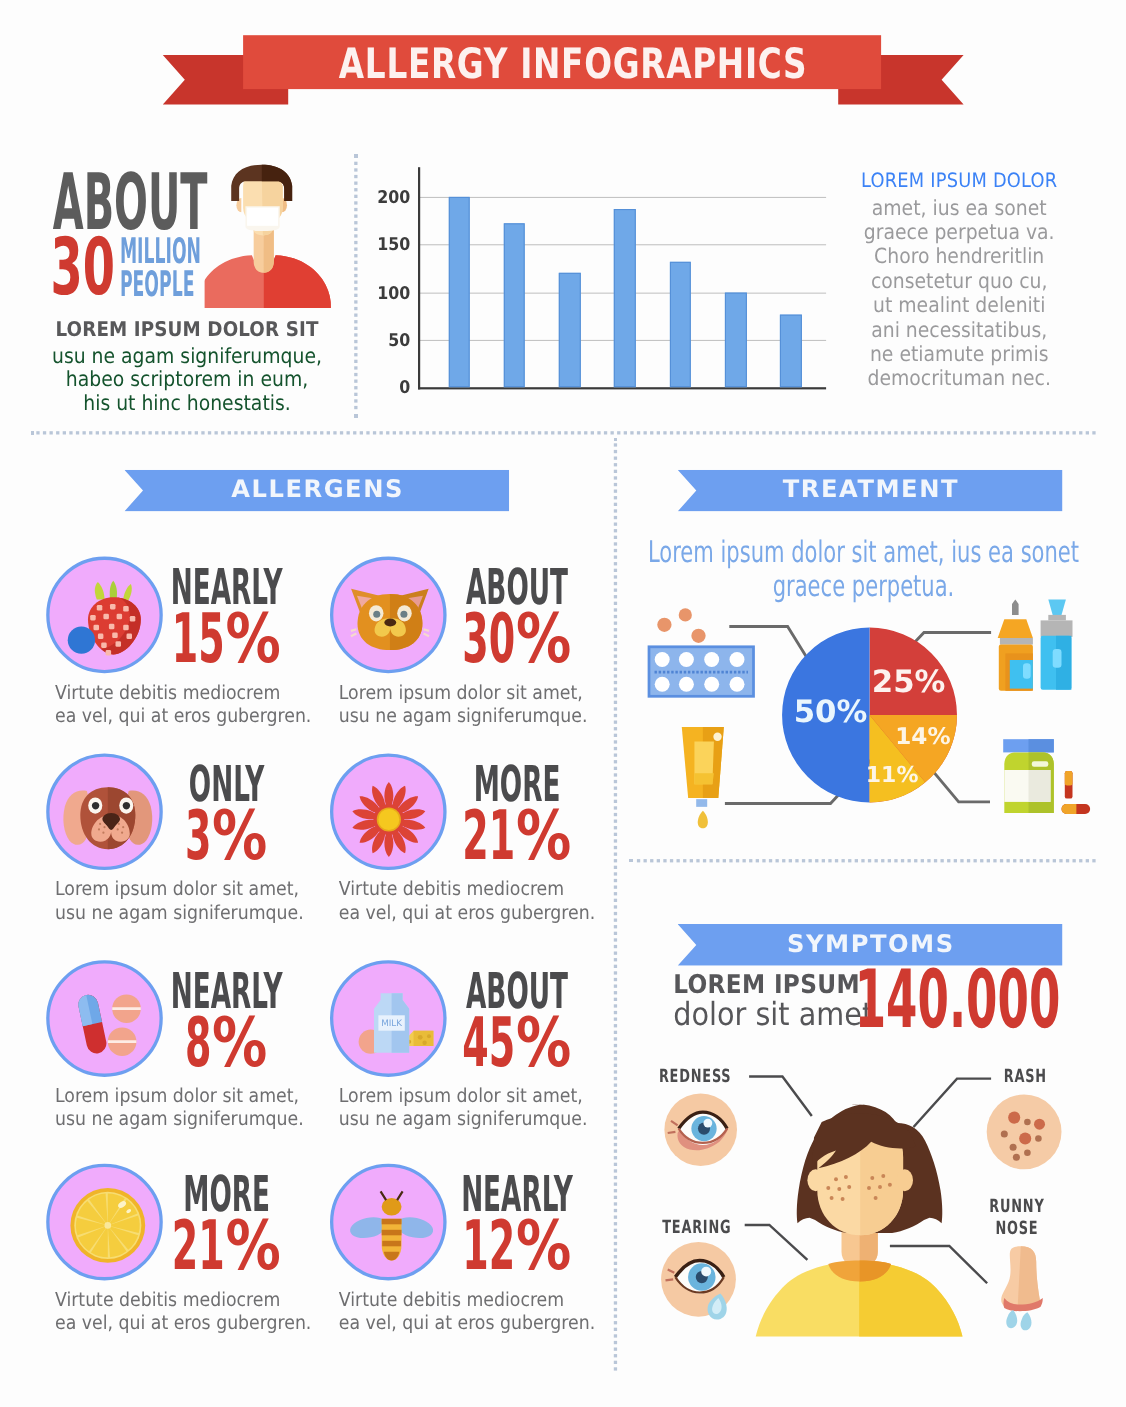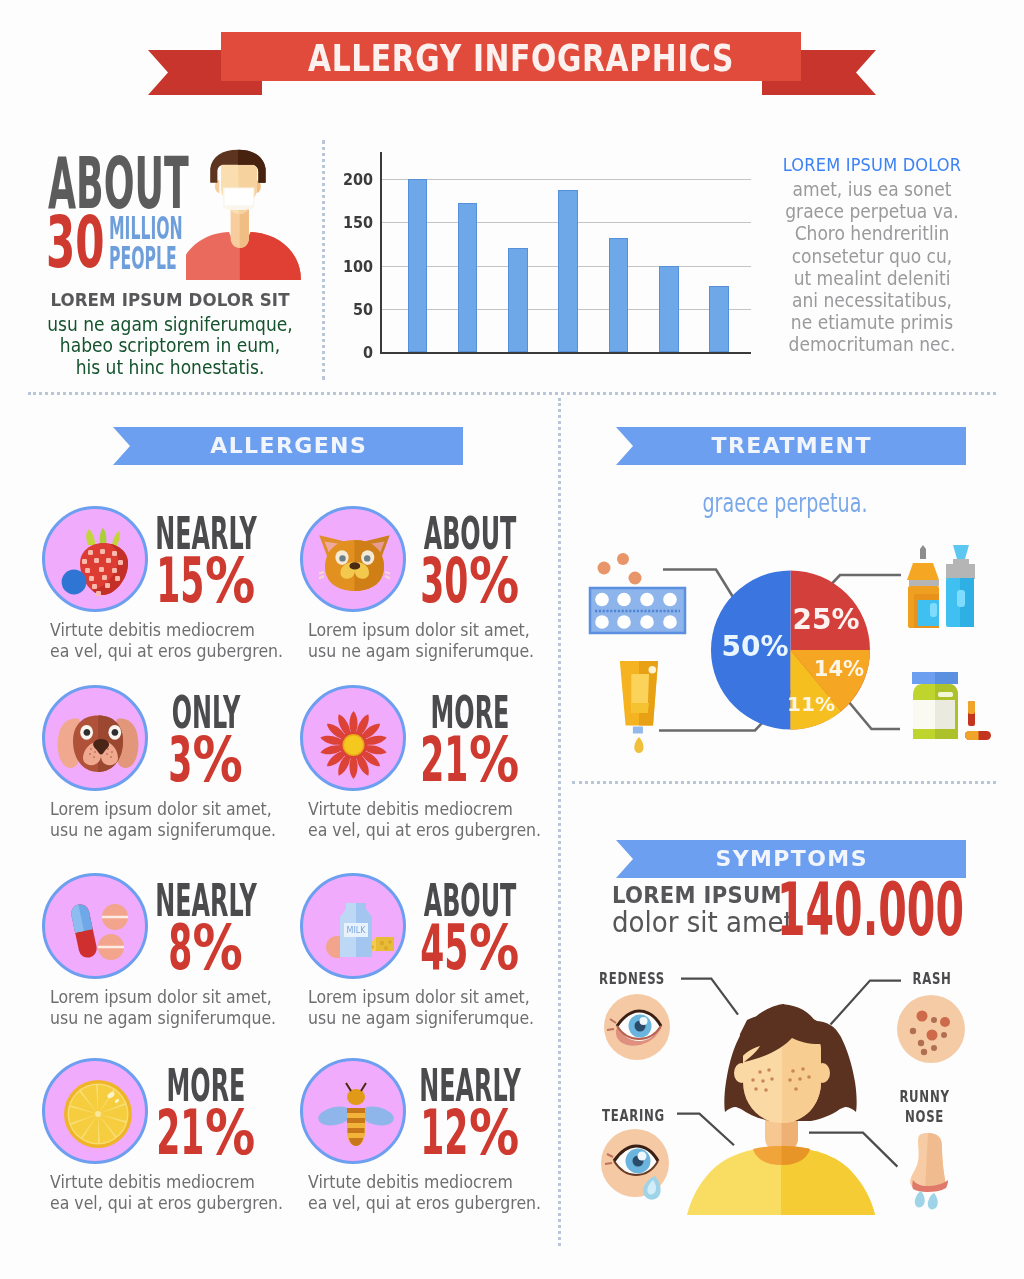--- a/index.html
+++ b/index.html
@@ -454,20 +454,23 @@
         </div>
       </div>
     </div>
 
   <div class="bbanner" style="left:616px;top:427px;width:350px;">
     <div class="shape"></div>
     <div class="lbl">TREATMENT</div>
   </div>
   <div id="trsub">
     <div>
+        <span>Lorem ipsum dolor sit amet, ius ea sonet</span>
+      </div>
+    <div>
         <span>graece perpetua.</span>
       </div>
   </div>
   <svg id="treatment-art" class="abs" style="left:565px;top:540px;" width="440" height="245" viewBox="565 540 440 245">
 
     <g fill="none" stroke="#6a6a6a" stroke-width="2.6">
       <path d="M663 569.5 L716 569.5 L750 624.5"></path>
       <path d="M901 575 L840 575 L820.5 595.5"></path>
       <path d="M900 729 L871.5 729 L838 689"></path>
       <path d="M659 730.5 L755 730.5 L801 681"></path>

